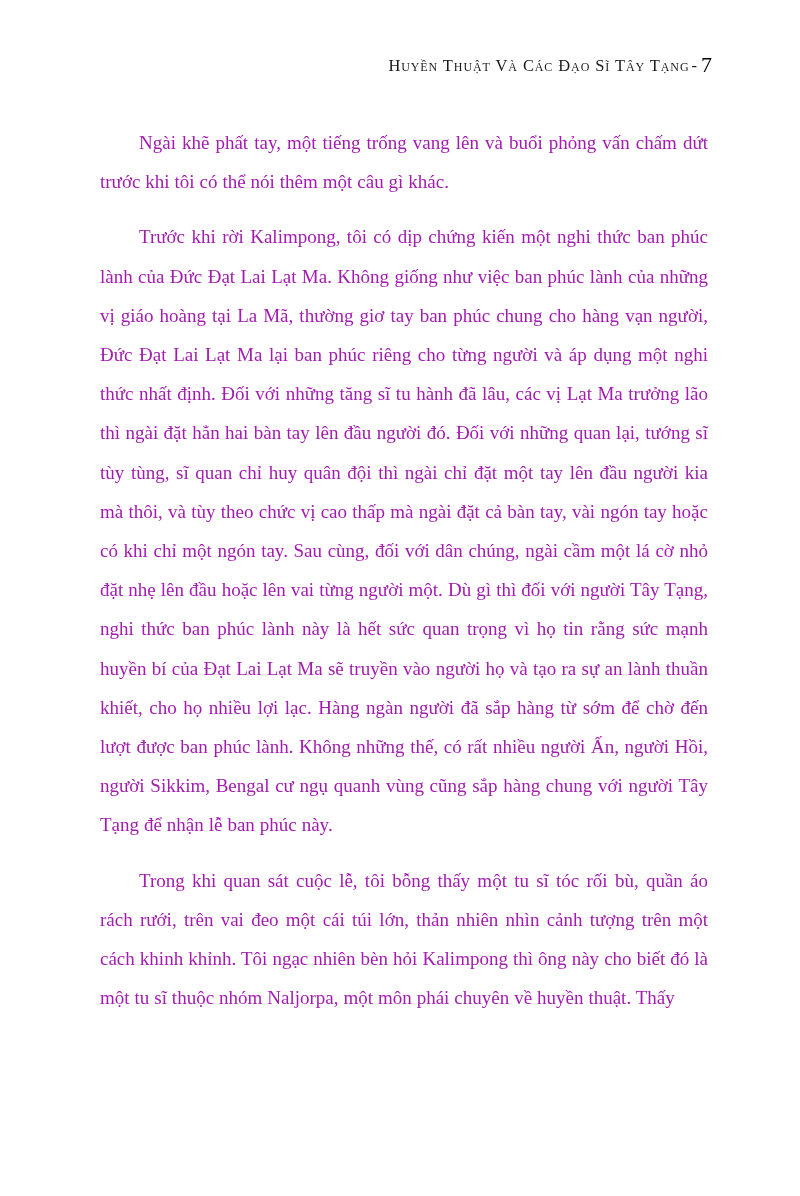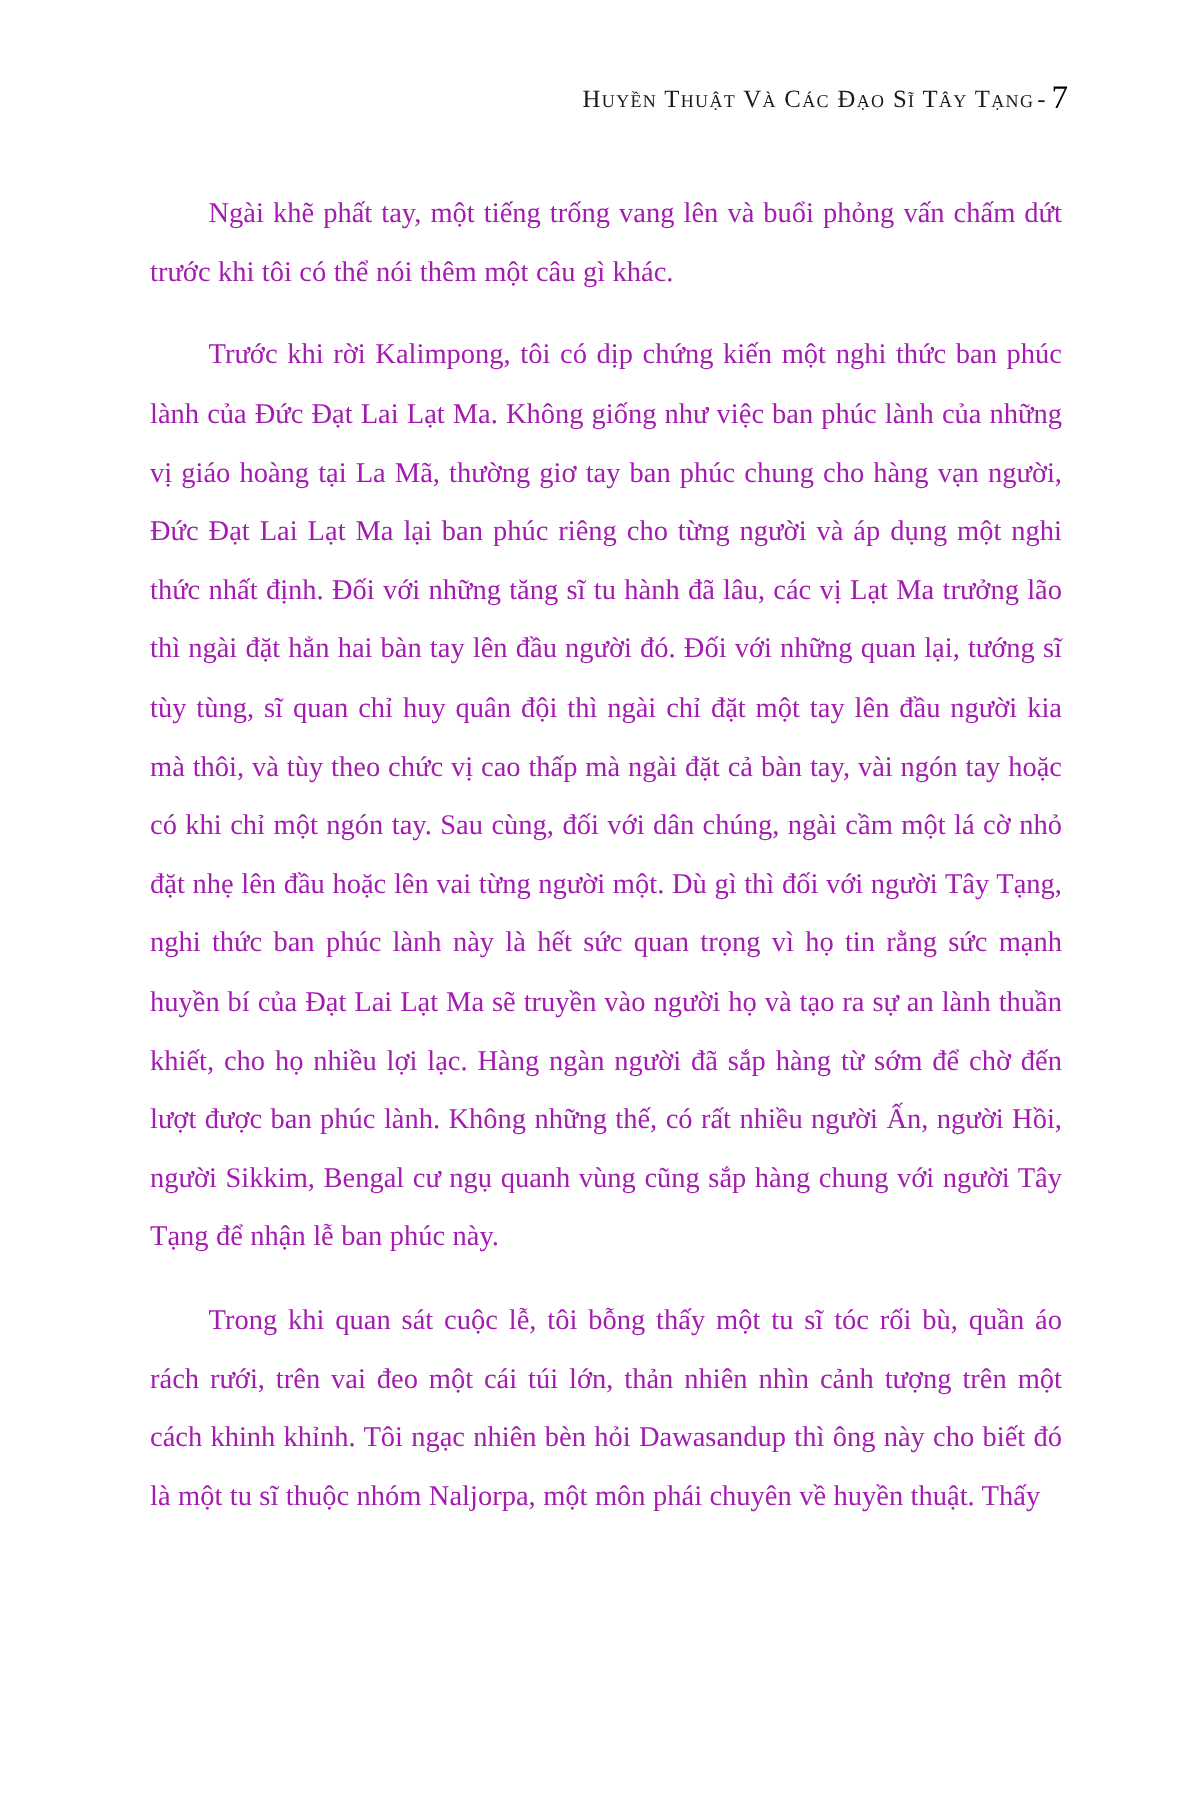--- a/index.html
+++ b/index.html
@@ -72,16 +72,16 @@
 
 <div class="page">
 
   <div class="running-head">
     <span class="rh-title">Huyền Thuật Và Các Đạo Sĩ Tây Tạng</span><span class="rh-sep">-</span><span class="rh-page">7</span>
   </div>
 
   <div class="body-text">
     <p>Ngài khẽ phất tay, một tiếng trống vang lên và buổi phỏng vấn chấm dứt trước khi tôi có thể nói thêm một câu gì khác.</p>
     <p>Trước khi rời Kalimpong, tôi có dịp chứng kiến một nghi thức ban phúc lành của Đức Đạt Lai Lạt Ma. Không giống như việc ban phúc lành của những vị giáo hoàng tại La Mã, thường giơ tay ban phúc chung cho hàng vạn người, Đức Đạt Lai Lạt Ma lại ban phúc riêng cho từng người và áp dụng một nghi thức nhất định. Đối với những tăng sĩ tu hành đã lâu, các vị Lạt Ma trưởng lão thì ngài đặt hẳn hai bàn tay lên đầu người đó. Đối với những quan lại, tướng sĩ tùy tùng, sĩ quan chỉ huy quân đội thì ngài chỉ đặt một tay lên đầu người kia mà thôi, và tùy theo chức vị cao thấp mà ngài đặt cả bàn tay, vài ngón tay hoặc có khi chỉ một ngón tay. Sau cùng, đối với dân chúng, ngài cầm một lá cờ nhỏ đặt nhẹ lên đầu hoặc lên vai từng người một. Dù gì thì đối với người Tây Tạng, nghi thức ban phúc lành này là hết sức quan trọng vì họ tin rằng sức mạnh huyền bí của Đạt Lai Lạt Ma sẽ truyền vào người họ và tạo ra sự an lành thuần khiết, cho họ nhiều lợi lạc. Hàng ngàn người đã sắp hàng từ sớm để chờ đến lượt được ban phúc lành. Không những thế, có rất nhiều người Ấn, người Hồi, người Sikkim, Bengal cư ngụ quanh vùng cũng sắp hàng chung với người Tây Tạng để nhận lễ ban phúc này.</p>
-    <p>Trong khi quan sát cuộc lễ, tôi bỗng thấy một tu sĩ tóc rối bù, quần áo rách rưới, trên vai đeo một cái túi lớn, thản nhiên nhìn cảnh tượng trên một cách khinh khỉnh. Tôi ngạc nhiên bèn hỏi Dawasandup thì ông này cho biết đó là một tu sĩ thuộc nhóm Naljorpa, một môn phái chuyên về huyền thuật. Thấy</p>
+    <p>Trong khi quan sát cuộc lễ, tôi bỗng thấy một tu sĩ tóc rối bù, quần áo rách rưới, trên vai đeo một cái túi lớn, thản nhiên nhìn cảnh tượng trên một cách khinh khỉnh. Tôi ngạc nhiên bèn hỏi Kalimpong thì ông này cho biết đó là một tu sĩ thuộc nhóm Naljorpa, một môn phái chuyên về huyền thuật. Thấy</p>
   </div>
 
 </div>
 
 </body></html>

